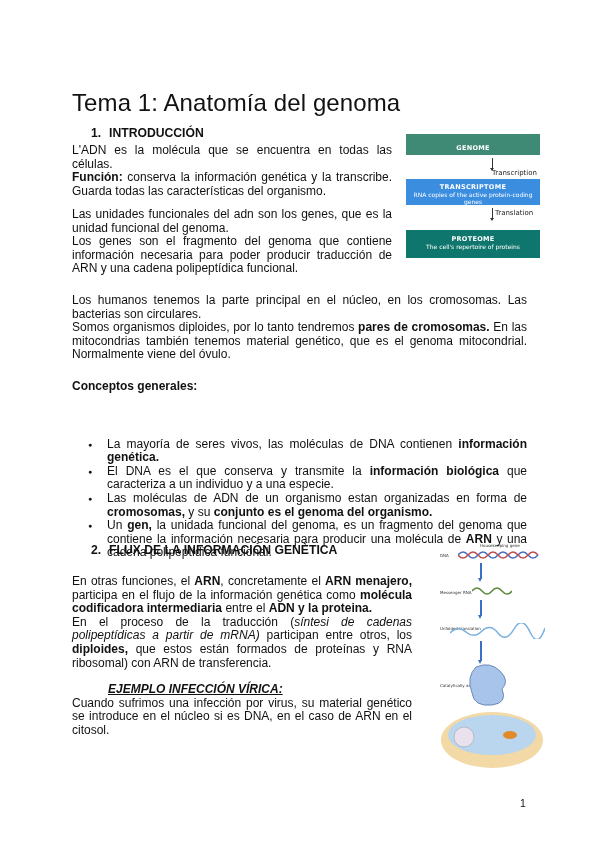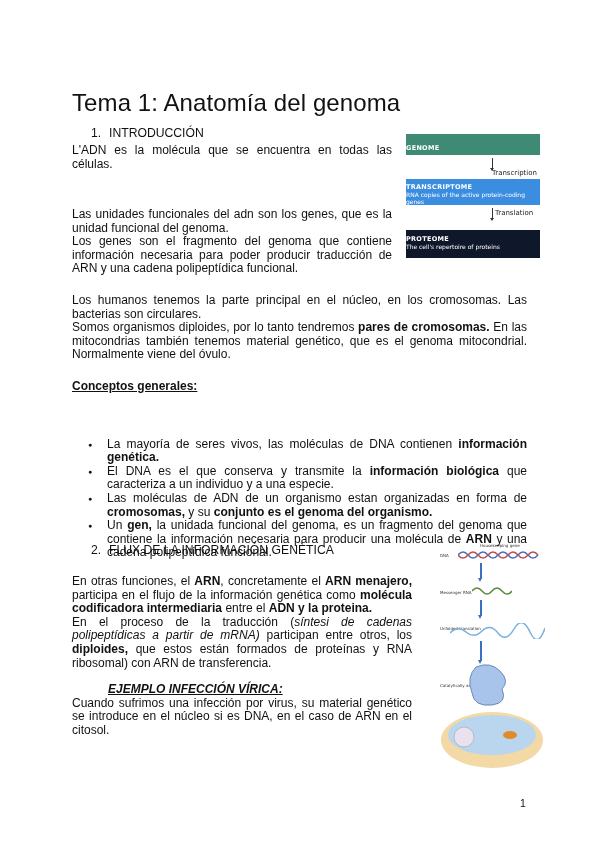--- a/index.html
+++ b/index.html
@@ -6,41 +6,41 @@
   body {
     width: 600px; height: 848px; position: relative; overflow: hidden;
     font-family: "Liberation Sans", sans-serif; color: #111;
   }
   .page { position: absolute; left: 0; top: 0; width: 600px; height: 848px; }
   .title {
     position: absolute; left: 72px; top: 89px;
     font-size: 24px; font-weight: normal; letter-spacing: 0.1px;
   }
   .h1 {
-    position: absolute; font-size: 12.2px; font-weight: normal;
+    position: absolute; font-size: 12.2px; font-weight: bold;
   }
   .h1 .num { display: inline-block; width: 18px; }
   .p {
     position: absolute; font-size: 12px; line-height: 13.6px;
     text-align: justify;
   }
   .p b { font-weight: bold; }
   .p i { font-style: italic; }
-  .u { text-decoration: underline; font-weight: bold; }
+  .u { font-weight: bold; }
   ul.bullets { margin: 0; padding: 0; list-style: none; }
   ul.bullets li { position: relative; padding-left: 0; margin: 0; }
   ul.bullets li::before {
     content: "●"; position: absolute; left: -19px; top: 0; font-size: 7px;
   }
 
   
   .gdiag { position: absolute; left: 406px; top: 134px; width: 134px; height: 128px; }
   .gbox {
     position: absolute; left: 0; width: 134px; color: #fff;
-    font-family: "DejaVu Sans", sans-serif; font-weight: bold;
+    font-family: "DejaVu Sans", sans-serif; text-align: center; font-weight: bold;
   }
   .gbox .t { font-size: 6.5px; letter-spacing: 0.3px; }
   .gbox .s { font-size: 6px; font-weight: normal; }
   .garrow { position: absolute; left: 86px; font-size: 7px; font-family: "DejaVu Sans", sans-serif; color:#222;}
   .garrow .shaft { display:inline-block; width:1px; height:11px; background:#333; vertical-align: middle; margin-right:2px; position:relative;}
   .garrow .shaft::after { content:""; position:absolute; left:-2px; bottom:-2px; border-left:2.5px solid transparent; border-right:2.5px solid transparent; border-top:3px solid #333;}
 
   
   .fig2 { position: absolute; left: 440px; top: 543px; width: 105px; height: 225px; }
   .fig2 .lbl { position:absolute; font-size:4px; color:#333; font-family:"DejaVu Sans", sans-serif; }
@@ -54,20 +54,21 @@
 <div class="page">
 
   <div class="title">Tema 1: Anatomía del genoma</div>
 
   <div class="h1" style="left:91px; top:126px;">
     <span class="num">1.</span><span>INTRODUCCIÓN</span>
   </div>
 
   <div class="p" style="left:72px; top:144px; width:320px;">
     <div>L'ADN es la molécula que se encuentra en todas las células.</div>
+    <div><b>Función:</b><span> conserva la información genética y la transcribe. Guarda todas las características del organismo.</span></div>
   </div>
 
   <div class="p" style="left:72px; top:208px; width:320px;">
     <div>Las unidades funcionales del adn son los genes, que es la unidad funcional del genoma.</div>
     <div>Los genes son el fragmento del genoma que contiene información necesaria para poder producir traducción de ARN y una cadena polipeptídica funcional.</div>
   </div>
 
   <div class="p" style="left:72px; top:294px; width:455px;">
     <div>Los humanos tenemos la parte principal en el núcleo, en los cromosomas. Las bacterias son circulares.</div>
     <div><span>Somos organismos diploides, por lo tanto tendremos </span><b>pares de cromosomas.</b><span> En las mitocondrias también tenemos material genético, que es el genoma mitocondrial. Normalmente viene del óvulo.</span></div>
@@ -76,21 +77,21 @@
   <div class="gdiag">
     <div class="gbox" style="top:0; height:21px; background:#3e8a74; line-height:21px;">
       <span class="t">GENOME</span>
     </div>
     <div class="garrow" style="top:24px;"><span class="shaft"></span><span>Transcription</span></div>
     <div class="gbox" style="top:45px; height:26px; background:#3b8de0;">
       <div class="t" style="margin-top:4px;">TRANSCRIPTOME</div>
       <div class="s">RNA copies of the active protein-coding genes</div>
     </div>
     <div class="garrow" style="top:74px;"><span class="shaft"></span><span>Translation</span></div>
-    <div class="gbox" style="top:96px; height:28px; background:#0f172a;">
+    <div class="gbox" style="top:96px; height:28px; background:#0f766e;">
       <div class="t" style="margin-top:5px;">PROTEOME</div>
       <div class="s">The cell's repertoire of proteins</div>
     </div>
   </div>
 
   <div class="p" style="left:72px; top:380px; width:455px;">
     <div class="u">Conceptos generales:</div>
     <ul class="bullets" style="margin-left:35px;margin-top:44px;">
       <li><span>La mayoría de seres vivos, las moléculas de DNA contienen </span><b>información genética.</b></li>
       <li><span>El DNA es el que conserva y transmite la </span><b>información biológica</b><span> que caracteriza a un individuo y a una especie.</span></li>

